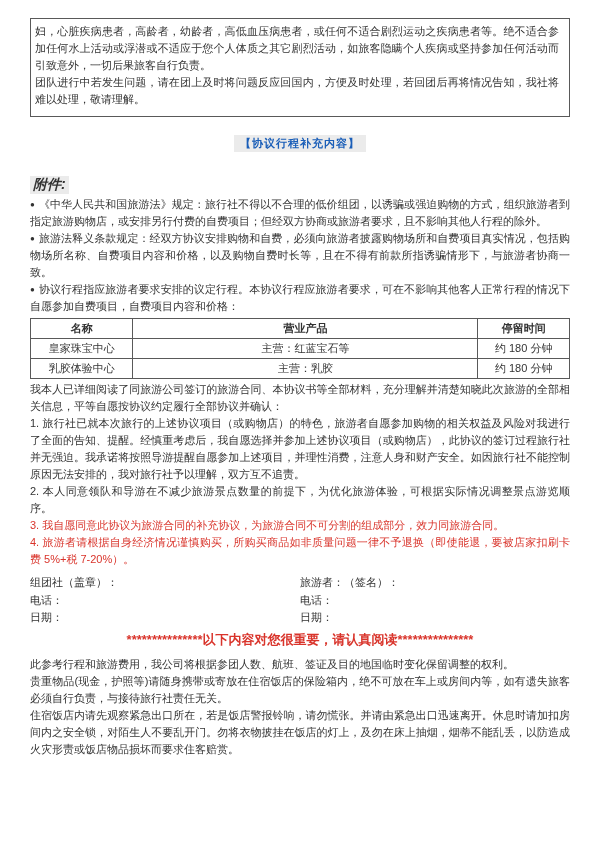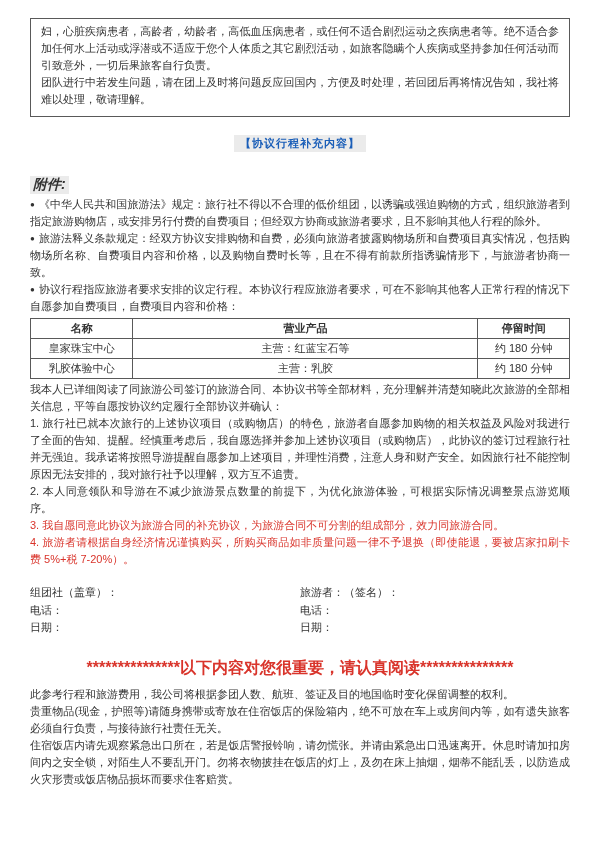--- a/index.html
+++ b/index.html
@@ -8,46 +8,46 @@
     --red:#d9342b;
     --pink:#ee4fa0;
     --ink:#333333;
     --border:#595959;
   }
   *{margin:0;padding:0;box-sizing:border-box;}
   html,body{background:#ffffff;}
   body{font-family:"Liberation Sans","DejaVu Sans",sans-serif;color:var(--ink);}
   .page{width:600px;height:849px;padding:18px 30px 0 30px;overflow:hidden;background:#fff;}
   
-  .notice-box{border:1px solid var(--border);padding:4px 10px 8px 10px;font-size:11px;line-height:20px;text-align:justify;}
+  .notice-box{border:1px solid var(--border);padding:4px 10px 8px 4px;font-size:11px;line-height:20px;text-align:justify;}
   .notice-box p{margin:0;}
   
   .doc-title-row{text-align:center;margin-top:16px;}
   .doc-title{display:inline-block;background:var(--highlight_bg);color:var(--title_blue);font-weight:bold;font-size:11px;padding:1px 6px;letter-spacing:1px;}
   .attachment-row{margin-top:23px;font-style:italic;}
   .attachment-label{display:inline-block;background:var(--highlight_bg);font-weight:bold;font-size:14px;padding:0 3px;}
   
   .body-text{font-size:11px;line-height:17px;text-align:justify;}
   .bullets{margin-top:2px;}
   .bullet-line .bullet::before{content:"\25CF";font-size:8px;vertical-align:1px;margin-right:4px;}
   
   table.shops{width:100%;border-collapse:collapse;margin-top:3px;font-size:11px;}
   table.shops th,table.shops td{border:1px solid var(--border);padding:2px 8px;height:19px;}
   table.shops th{font-weight:bold;text-align:center;}
   table.shops td{text-align:center;}
   col.c-name{width:19%;}col.c-prod{width:64%;}col.c-time{width:17%;}
   
   .clauses p{margin:0;}
   .clause-red{color:var(--red);}
   
-  .signature{display:flex;margin-top:16px;font-size:11px;line-height:17.5px;}
+  .signature{display:flex;margin-top:6px;font-size:11px;line-height:17.5px;}
   .sig-col{width:50%;}
   .sig-col p{margin:0;}
   
-  .important-line{margin-top:21px;text-align:center;color:var(--red);font-weight:bold;font-size:16px;}
+  .important-line{margin-top:4px;text-align:center;color:var(--red);font-weight:bold;font-size:13px;}
   
   .safety-title-row{margin-top:37px;text-align:center;}
   .safety-title{color:var(--pink);font-weight:bold;font-size:16px;letter-spacing:1px;}
   .safety-body{margin-top:7px;}
   .safety-body p{margin:0;}
 </style>
 </head>
 <body>
 
 <div class="page">

